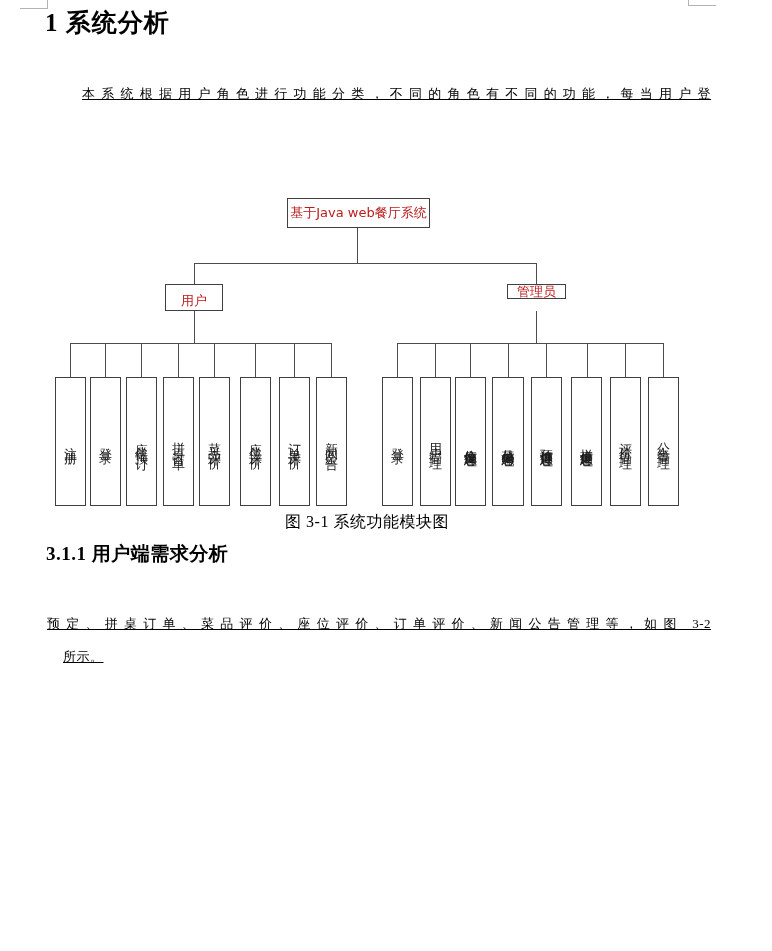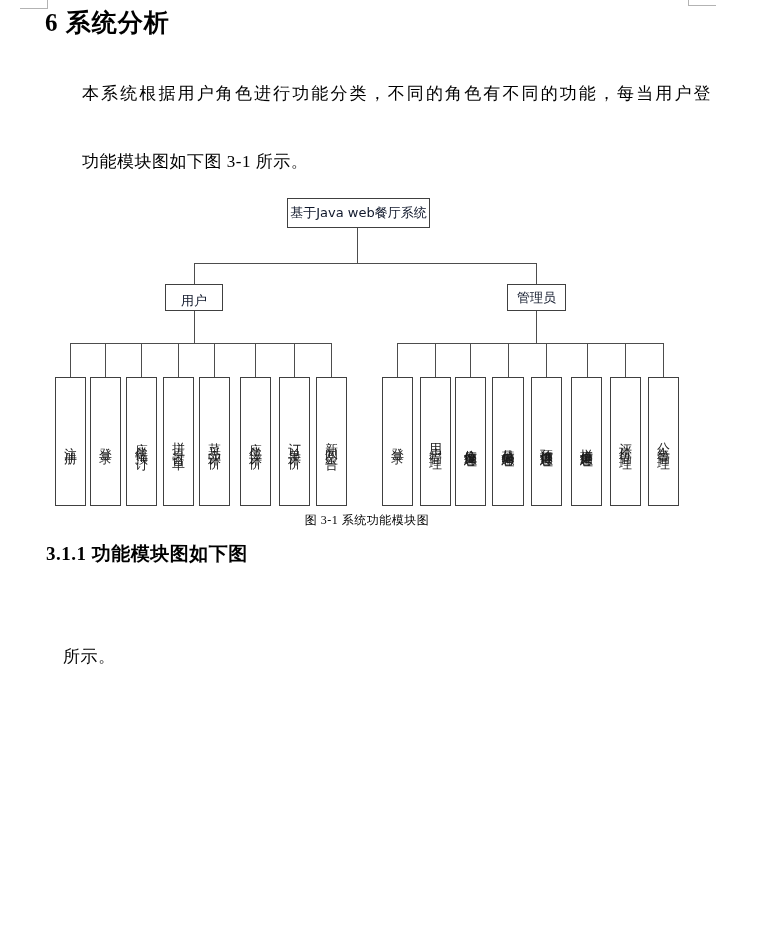--- a/index.html
+++ b/index.html
@@ -9,36 +9,37 @@
     font-family:"Liberation Serif","DejaVu Serif",serif;color:#000;
   }
   
   .crop{position:absolute;background:#b3b3b3;}
   
   .h1{position:absolute;left:45px;top:6px;font-size:25px;font-weight:bold;letter-spacing:1px;white-space:nowrap;}
   .h2{position:absolute;left:45px;top:43px;font-size:20px;font-weight:bold;letter-spacing:0.5px;white-space:nowrap;}
   .h3{position:absolute;left:46px;top:541px;font-size:19px;font-weight:bold;letter-spacing:0.5px;white-space:nowrap;}
   .bodyline{
     position:absolute;left:47px;width:664px;height:26px;
-    font-size:17px;letter-spacing:0.5px;line-height:24px;
+    font-size:13px;letter-spacing:0.5px;line-height:24px;
     text-align:justify;
+    text-decoration:underline;
   }
   .justify-full{text-align-last:justify;}
   .indent{padding-left:35px;box-sizing:border-box;}
   .caption{
     position:absolute;left:17px;top:512px;width:700px;
-    font-size:12px;text-align:center;letter-spacing:0.5px;
+    font-size:16px;text-align:center;letter-spacing:0.5px;
   }
   
   .diagram{position:absolute;left:0;top:0;width:772px;height:951px;
     font-family:"DejaVu Sans","Liberation Sans",sans-serif;}
   .node{
     position:absolute;box-sizing:border-box;background:#fff;
     border:1px solid #404040;display:flex;align-items:center;justify-content:center;
-    font-size:13px;color:#0f172a;white-space:nowrap;
+    font-size:13px;color:#b91c1c;white-space:nowrap;
   }
   .leaf{
     position:absolute;box-sizing:border-box;background:#fff;
     border:1px solid #404040;top:377px;height:129px;width:31px;
     display:flex;align-items:center;justify-content:center;
   }
   .leaf span{
     writing-mode:vertical-rl;text-orientation:upright;
     font-size:13px;letter-spacing:5px;color:#1a1a1a;line-height:1;
   }
@@ -48,24 +49,23 @@
 </head>
 <body>
 
 <div class="page">
 
   <div class="crop" style="left:20px;top:8px;width:28px;height:1px;"></div>
   <div class="crop" style="left:47px;top:0;width:1px;height:9px;"></div>
   <div class="crop" style="left:688px;top:0;width:1px;height:6px;"></div>
   <div class="crop" style="left:688px;top:5px;width:28px;height:1px;"></div>
 
-  <div class="h1">6 系统分析</div>
+  <div class="h1">1 系统分析</div>
 
   <div class="bodyline justify-full indent" style="top:82px;">本系统根据用户角色进行功能分类，不同的角色有不同的功能，每当用户登</div>
-  <div class="bodyline indent" style="top:150px;">功能模块图如下图 3-1 所示。</div>
 
   <div class="diagram">
 
     <div class="cline" style="left:357px;top:228px;width:1px;height:35px;"></div>
     <div class="cline" style="left:194px;top:263px;width:343px;height:1px;"></div>
     <div class="cline" style="left:194px;top:263px;width:1px;height:21px;"></div>
     <div class="cline" style="left:536px;top:263px;width:1px;height:21px;"></div>
     <div class="cline" style="left:194px;top:311px;width:1px;height:32px;"></div>
     <div class="cline" style="left:536px;top:311px;width:1px;height:32px;"></div>
     <div class="cline" style="left:70px;top:343px;width:262px;height:1px;"></div>
@@ -88,21 +88,21 @@
     <div class="cline" style="left:587px;top:343px;width:1px;height:34px;"></div>
     <div class="cline" style="left:625px;top:343px;width:1px;height:34px;"></div>
     <div class="cline" style="left:663px;top:343px;width:1px;height:34px;"></div>
 
     <div class="node" style="left:287px;top:198px;width:143px;height:30px;">
       <span>基于Java web餐厅系统</span>
     </div>
     <div class="node" style="left:165px;top:284px;width:58px;height:27px;align-items:flex-end;">
       <span>用户</span>
     </div>
-    <div class="node" style="left:507px;top:284px;width:59px;height:27px;">
+    <div class="node" style="left:507px;top:284px;width:59px;height:15px;">
       <span>管理员</span>
     </div>
 
     <div class="leaf" style="left:55px;">
       <span>注册</span>
       </div>
     <div class="leaf" style="left:90px;">
       <span>登录</span>
       </div>
     <div class="leaf" style="left:126px;">
@@ -145,16 +145,17 @@
     <div class="leaf" style="left:610px;">
       <span>评价管理</span>
       </div>
     <div class="leaf" style="left:648px;">
       <span>公告管理</span>
       </div>
   </div>
 
   <div class="caption">图 3-1 系统功能模块图</div>
 
-  <div class="h3">3.1.1 功能模块图如下图</div>
+  <div class="h3">3.1.1 用户端需求分析</div>
+  <div class="bodyline justify-full" style="top:612px;">预定、拼桌订单、菜品评价、座位评价、订单评价、新闻公告管理等，如图 3-2</div>
   <div class="bodyline" style="top:645px;margin-left:16px;">所示。</div>
 
 </div>
 
 </body></html>

